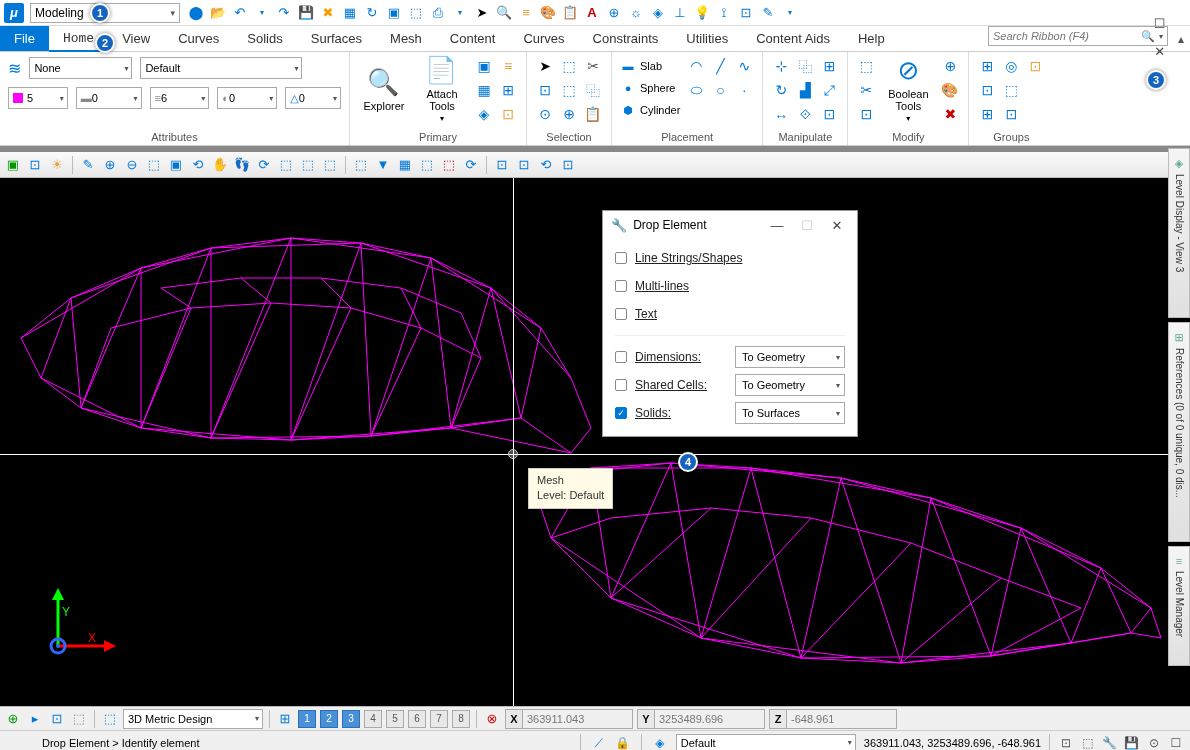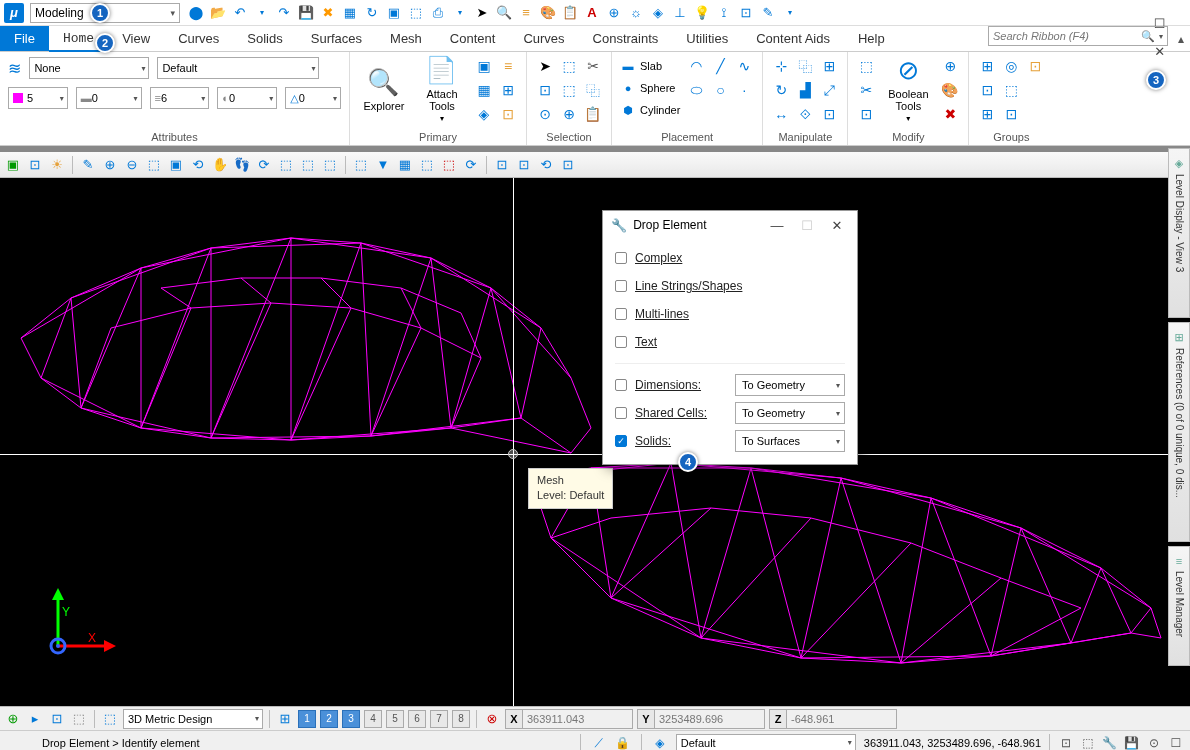--- a/index.html
+++ b/index.html
@@ -167,21 +167,21 @@
     <span style="margin-left:4px;font-size:8px;color:#555;font-style:normal">▾</span>
   </div>
   <div class="arrow-btn">▴</div>
 </div>
 
 <div class="ribbon">
   <div class="ribbon-group" style="width:350px">
     <div class="ribbon-group-body" style="flex-direction:column;gap:6px;align-items:stretch">
       <div class="attr-row">
         <span style="color:#0078d7;font-size:16px">≋</span>
-        <div class="attr-combo" style="width:120px">
+        <div class="attr-combo" style="width:103px">
             <span>None</span>
           </div>
         <div class="attr-combo" style="width:162px">
             <span>Default</span>
           </div>
       </div>
       <div class="attr-row">
         <div class="attr-combo" style="width:60px">
             <span style="width:10px;height:10px;background:#f0f;display:inline-block;margin-right:4px"></span>
             <span>5</span>
@@ -410,24 +410,20 @@
     <div class="dlg-title">
       <span class="ti">🔧</span>
       <span class="dlg-title-text">Drop Element</span>
       <span class="dlg-winbtn">—</span>
       <span class="dlg-winbtn" style="color:#ccc">☐</span>
       <span class="dlg-winbtn">✕</span>
     </div>
     <div class="dlg-body">
       <div class="dlg-row">
           <span class="dlg-check"></span>
-          <span class="dlg-label u">Complex</span>
-        </div>
-      <div class="dlg-row">
-          <span class="dlg-check"></span>
           <span class="dlg-label u">Line Strings/Shapes</span>
         </div>
       <div class="dlg-row">
           <span class="dlg-check"></span>
           <span class="dlg-label u">Multi-lines</span>
         </div>
       <div class="dlg-row">
           <span class="dlg-check"></span>
           <span class="dlg-label u">Text</span>
         </div>

